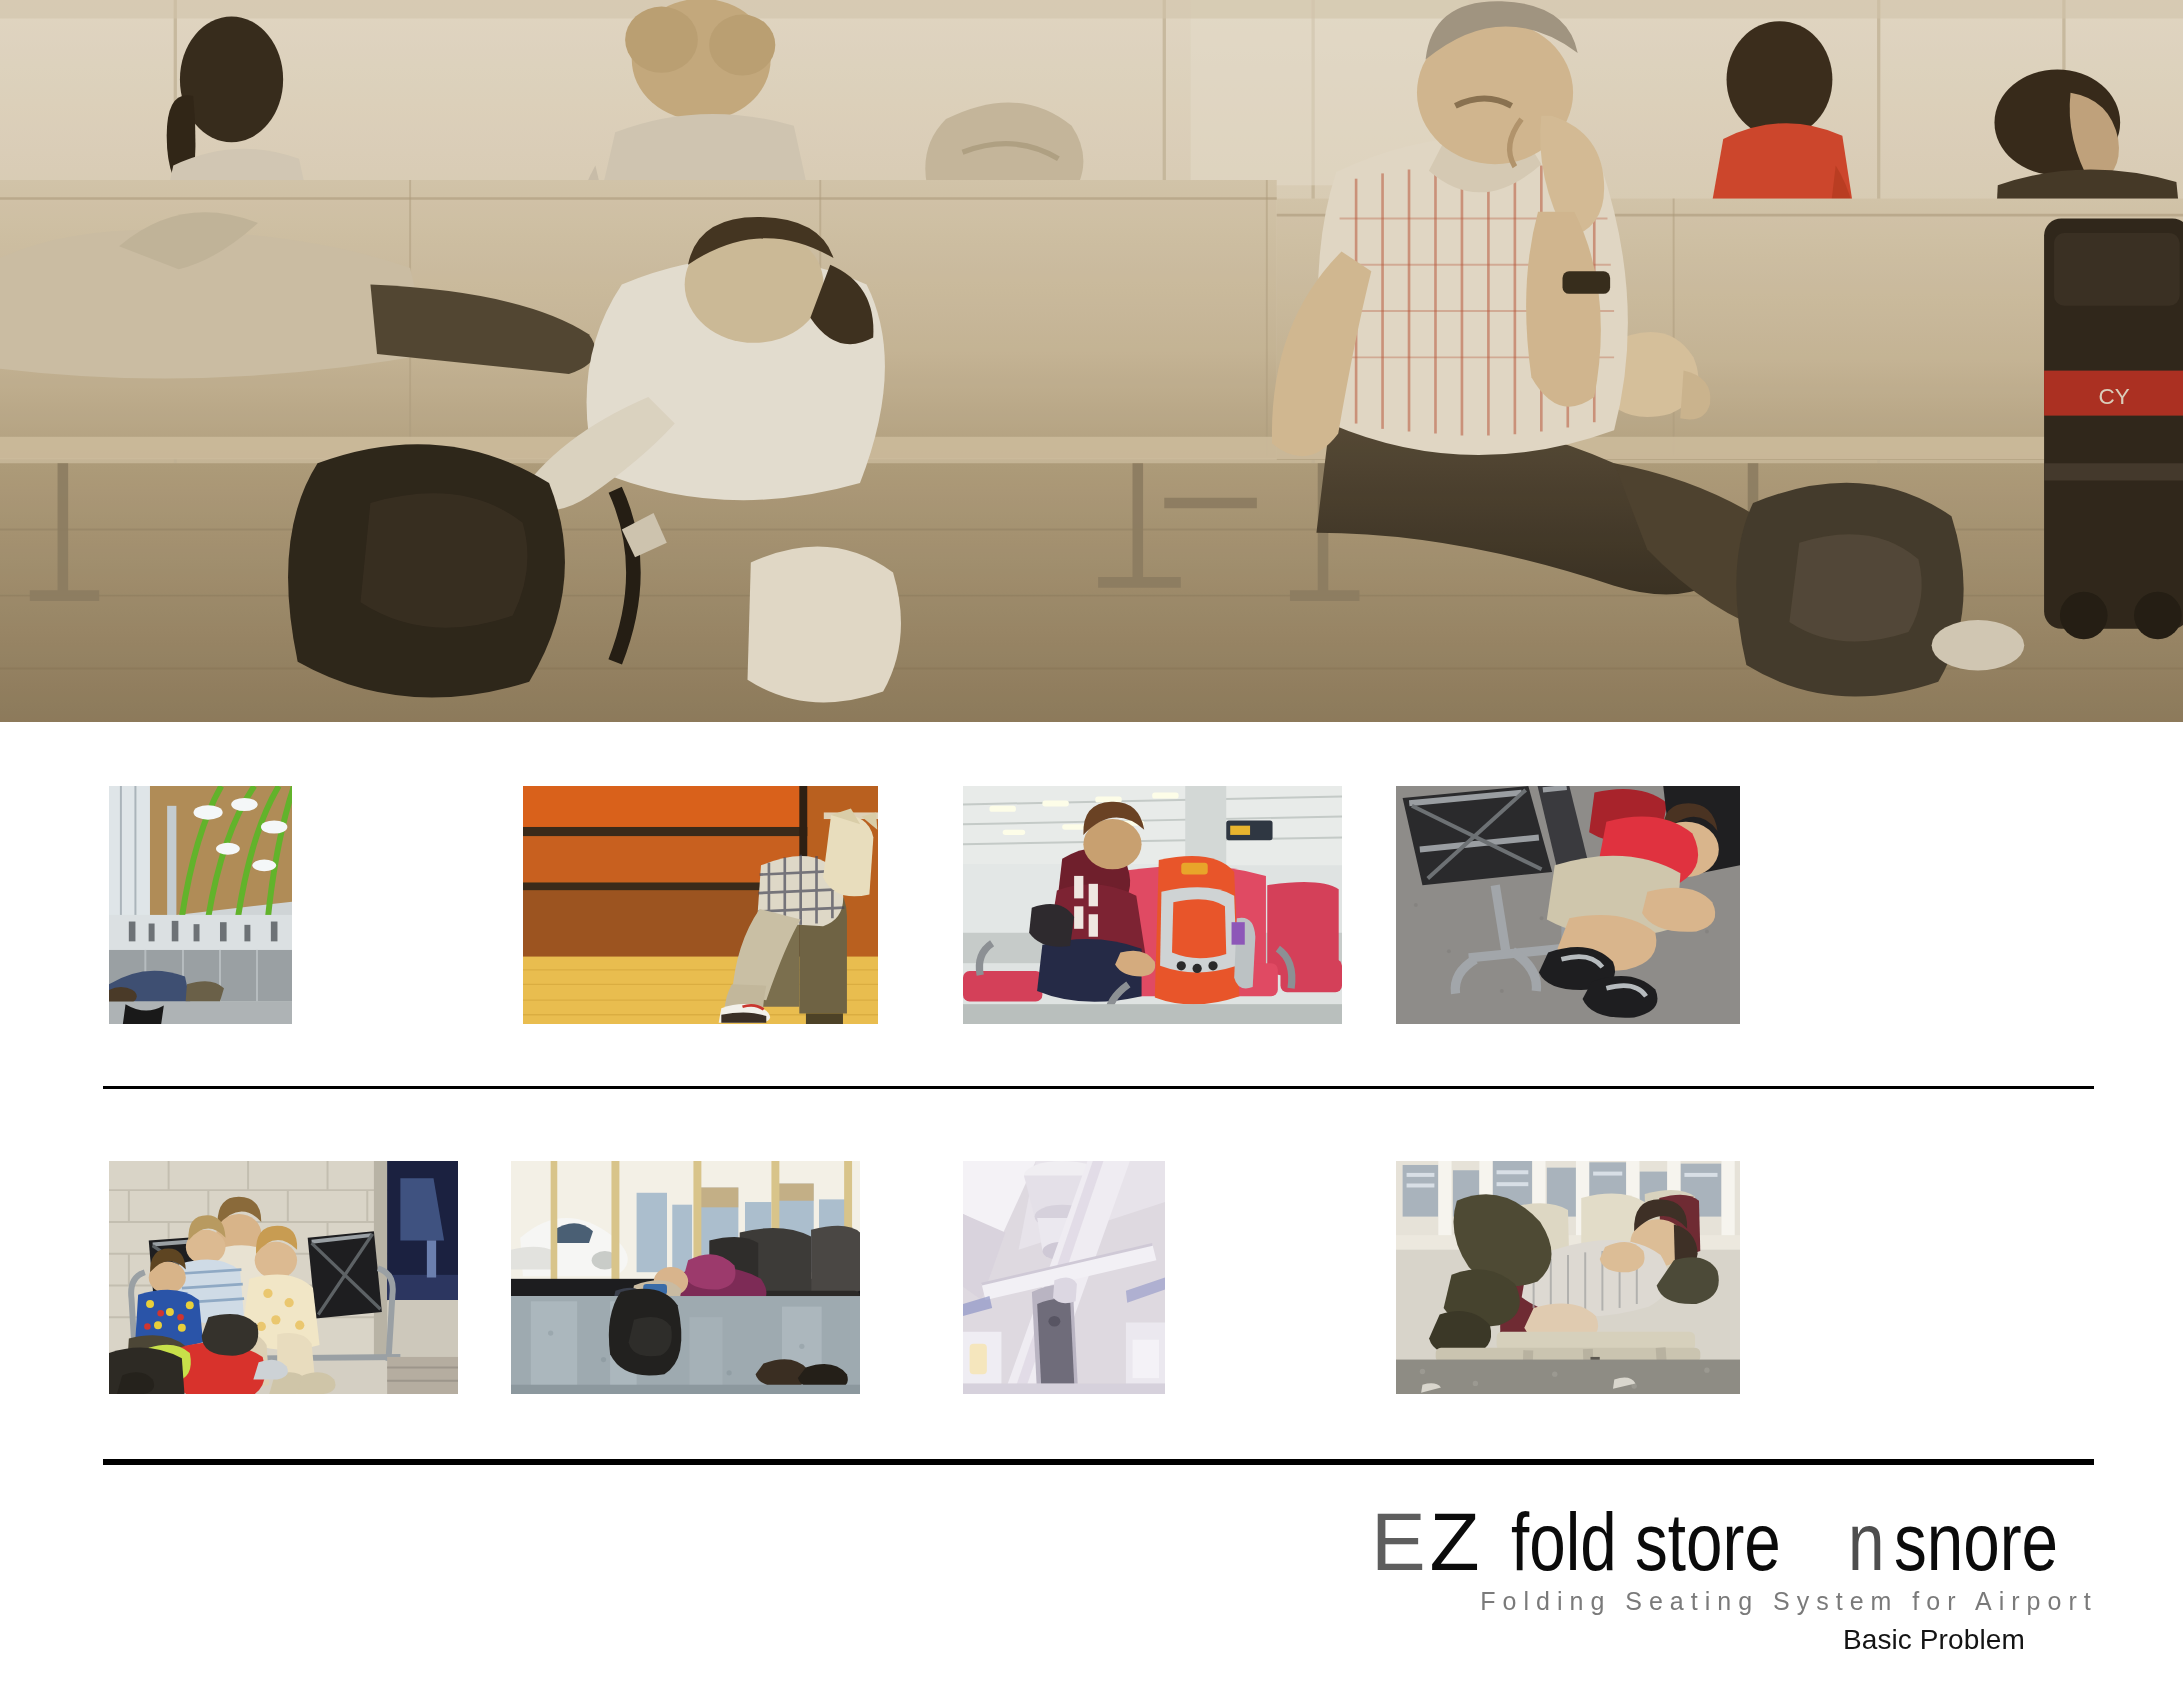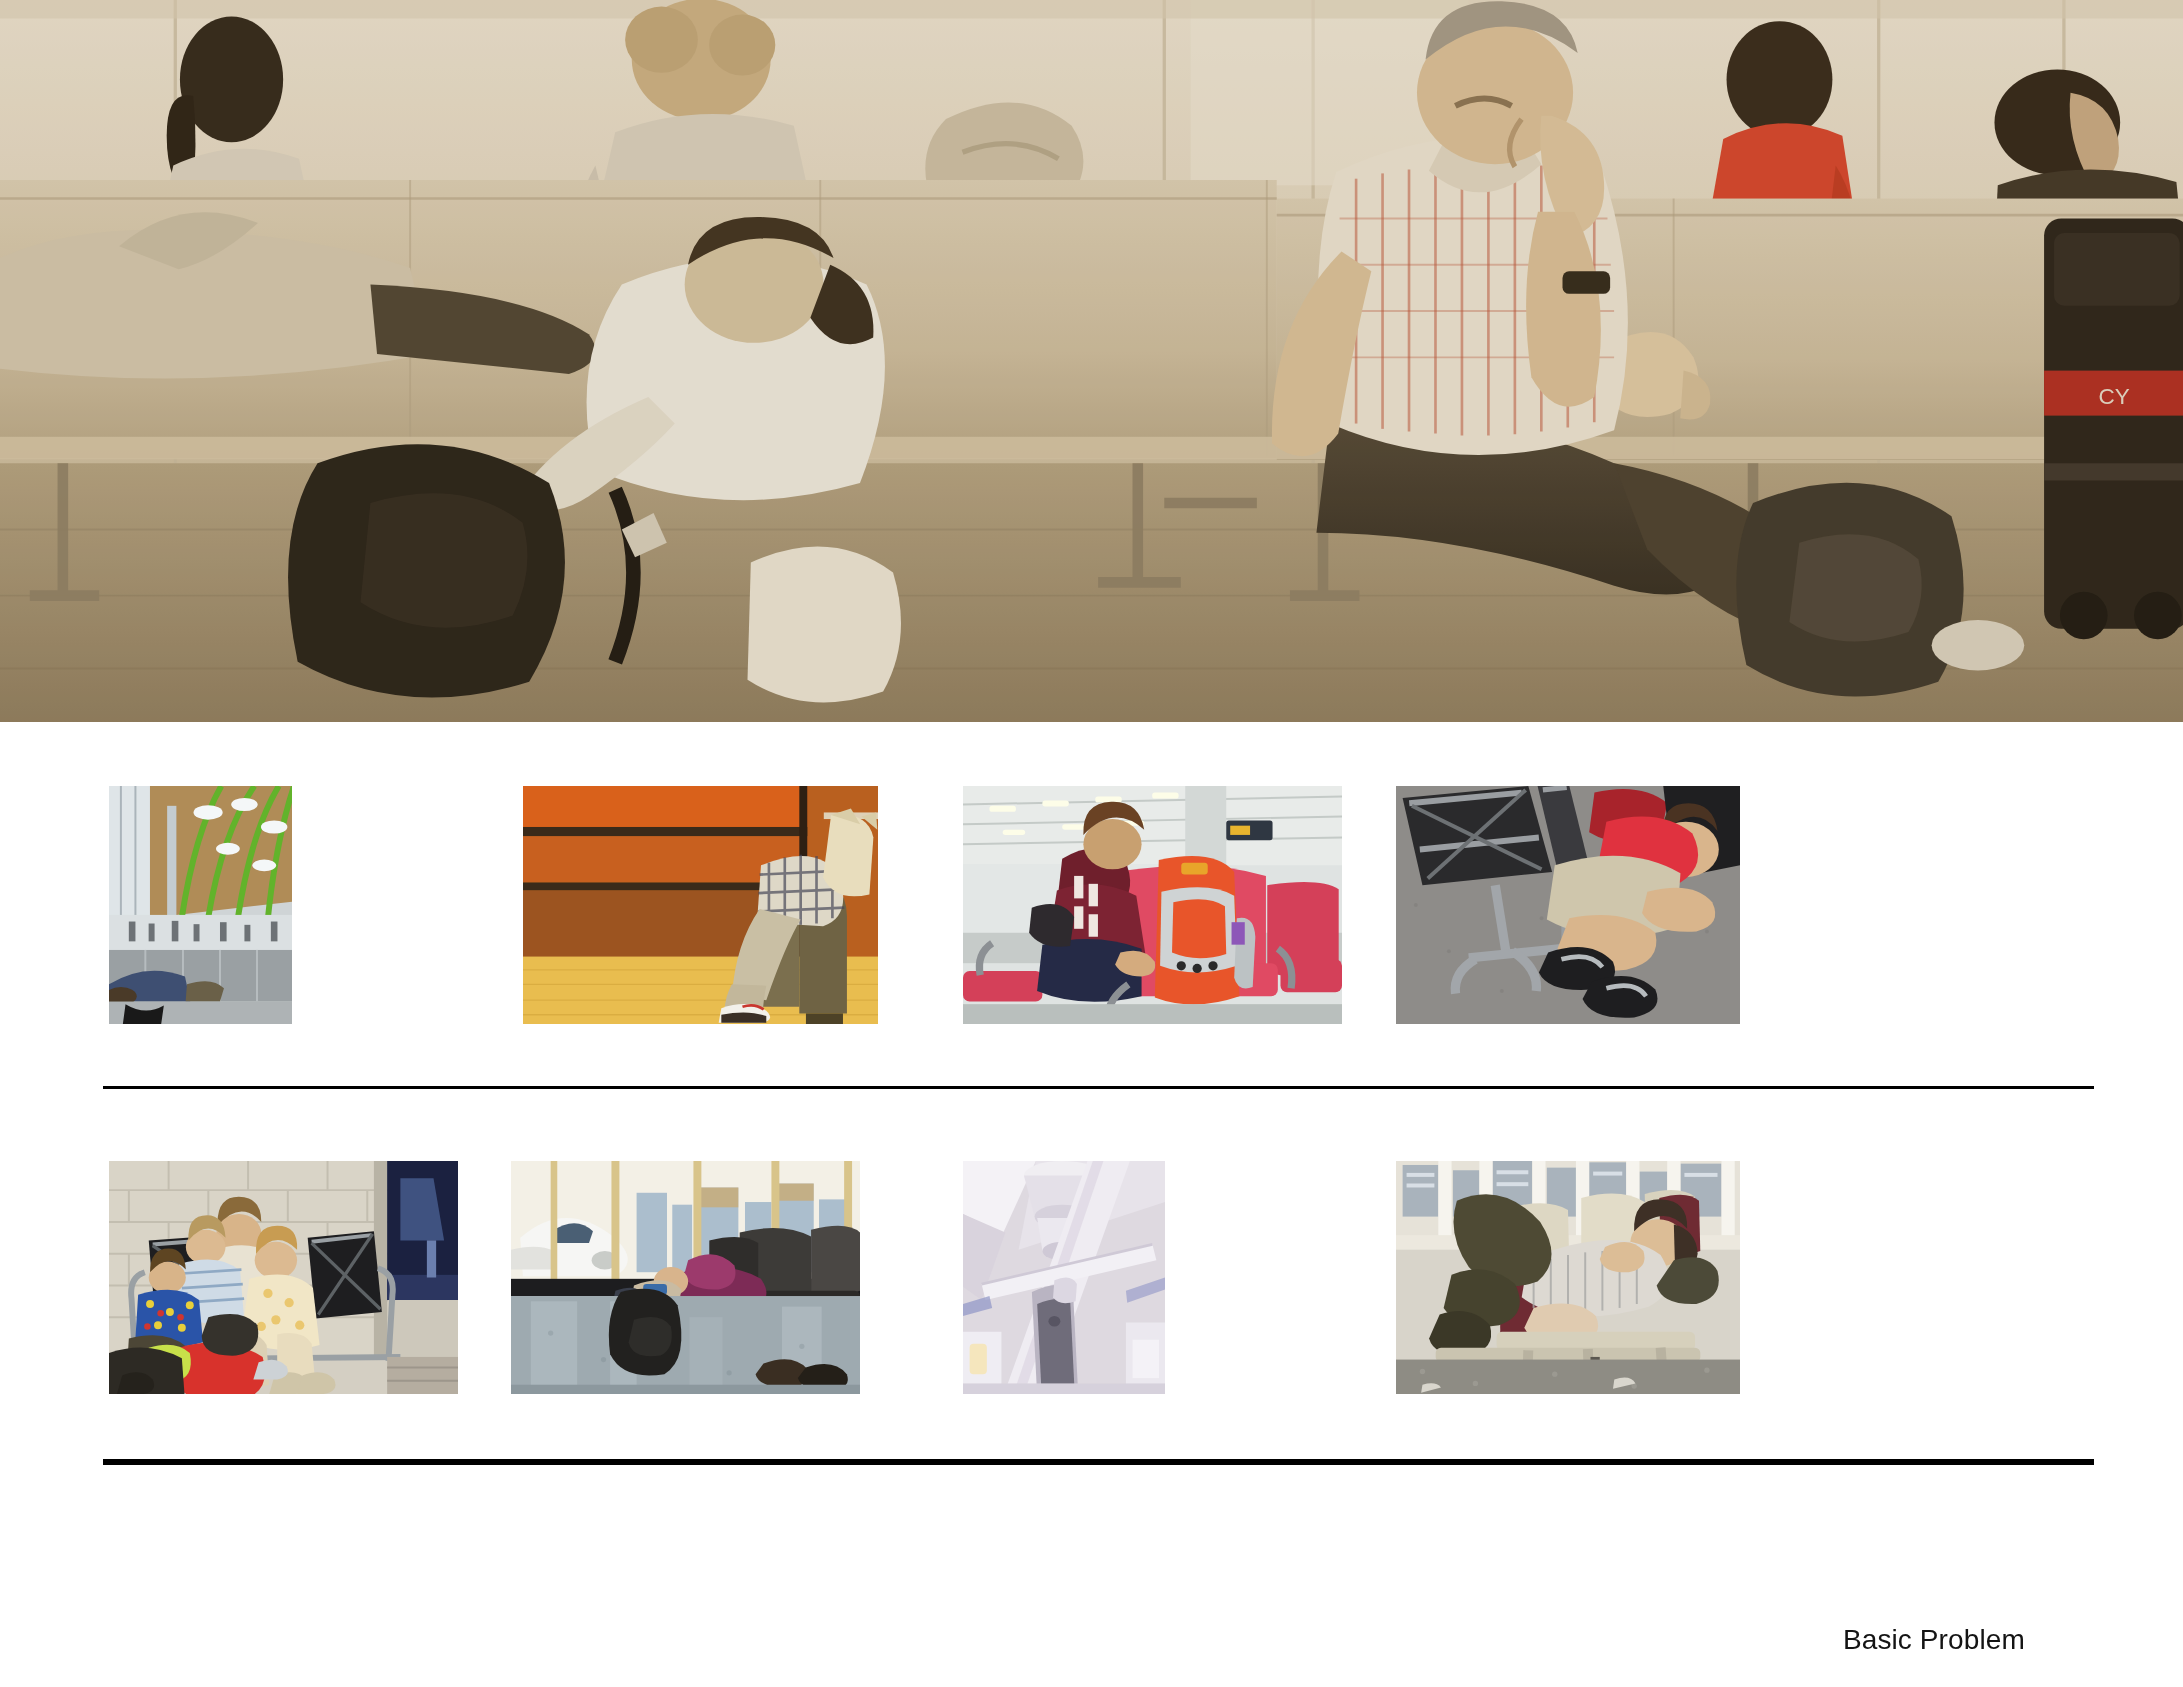--- a/index.html
+++ b/index.html
@@ -804,14 +804,16 @@
       <path d="M330 330 q24 -8 32 6 l-34 8 z" fill="#d9d6cd"></path>
       <path d="M40 338 q20 -6 28 4 l-30 8 z" fill="#d9d6cd"></path>
     </svg>
   </div>
 
 </div>
 
 <div class="divider div2"></div>
 
 <div class="logo">
+  <div class="logo-main"><span class="lt-e">E</span><span class="lt-z">Z</span><span class="lt-gap"></span><span class="lt-cond">fold store</span><span class="lt-cond lt-n">n</span><span class="lt-cond">snore</span></div>
+  <div class="logo-sub">Folding Seating System for Airport</div>
 </div>
 
 
 </body></html>

